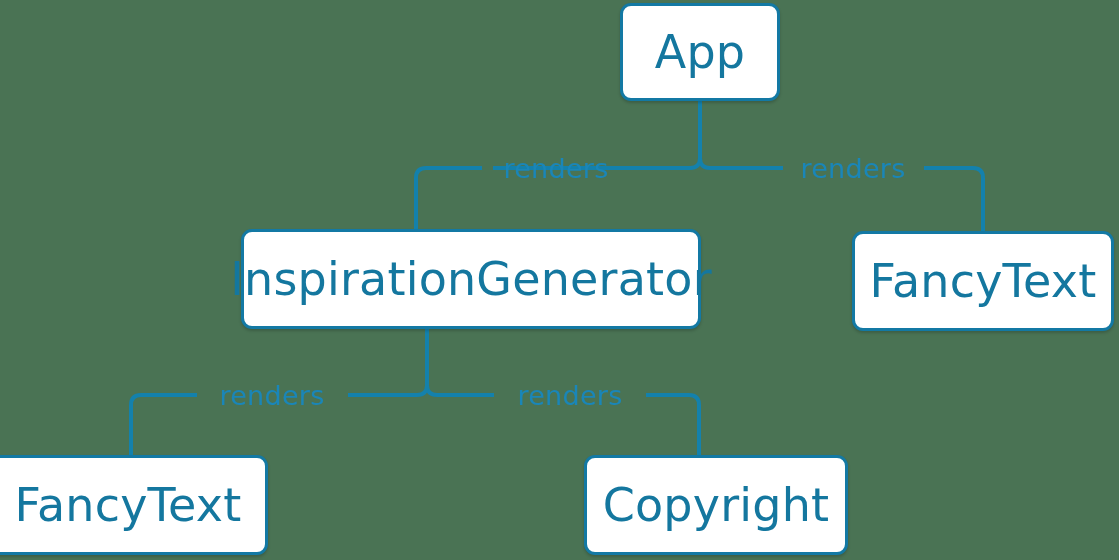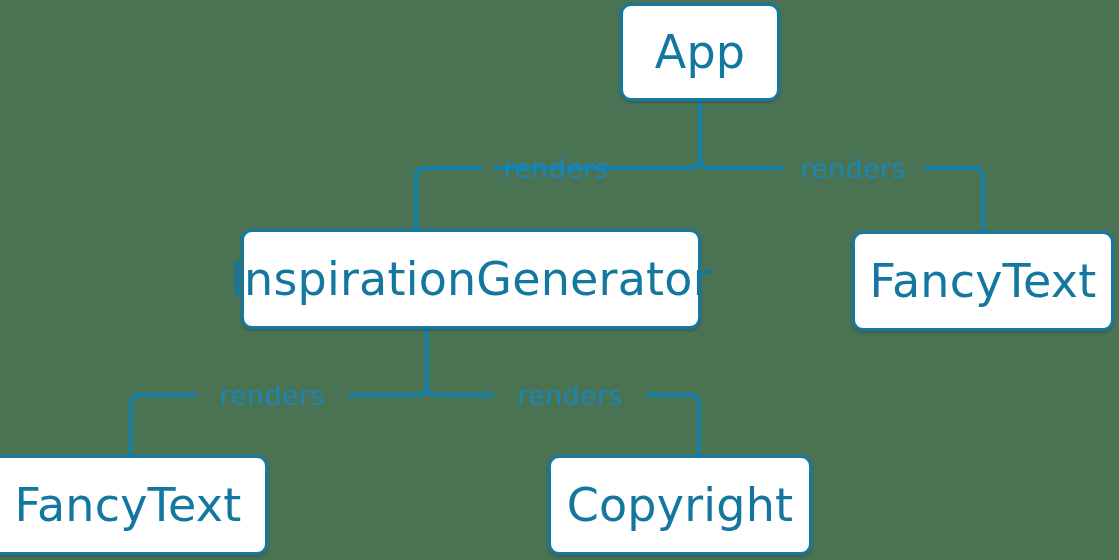--- a/index.html
+++ b/index.html
@@ -41,21 +41,21 @@
     font-size: 46px;
     font-weight: 400;
     letter-spacing: 0.2px;
     white-space: nowrap;
     line-height: 1;
   }
   .node-app        { left: 620px; top: 3px;   width: 160px; height: 98px; }
   .node-insp       { left: 197px; top: 229px; width: 460px; height: 100px; margin-left: 44px; }
   .node-fancy-r    { left: 852px; top: 231px; width: 262px; height: 100px; }
   .node-fancy-b    { left: -12px; top: 455px; width: 280px; height: 100px; }
-  .node-copyright  { left: 548px; top: 455px; width: 264px; height: 100px; }
+  .node-copyright  { left: 584px; top: 455px; width: 264px; height: 100px; }
 
   .edge-label {
     position: absolute;
     color: #1a86b8;
     font-size: 27px;
     font-weight: 400;
     letter-spacing: 0.3px;
     white-space: nowrap;
     transform: translate(-50%, -50%);
     line-height: 1;

